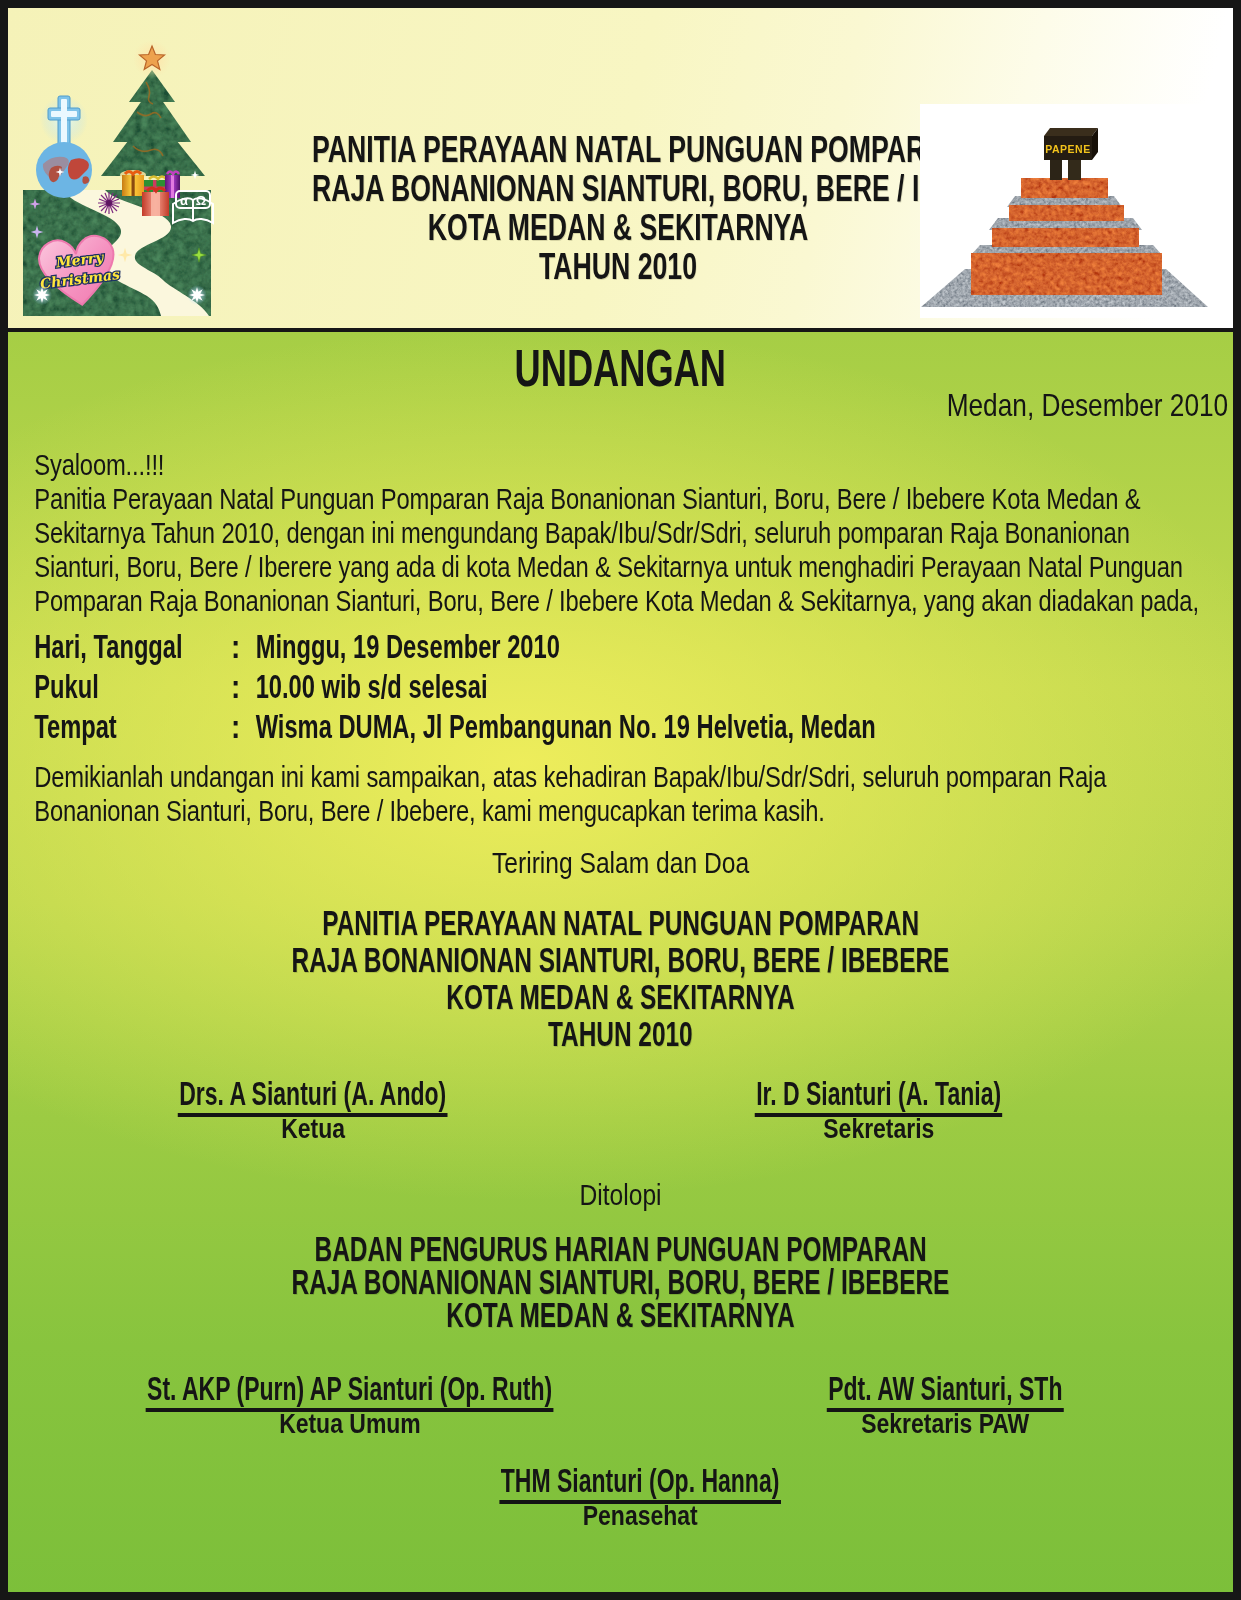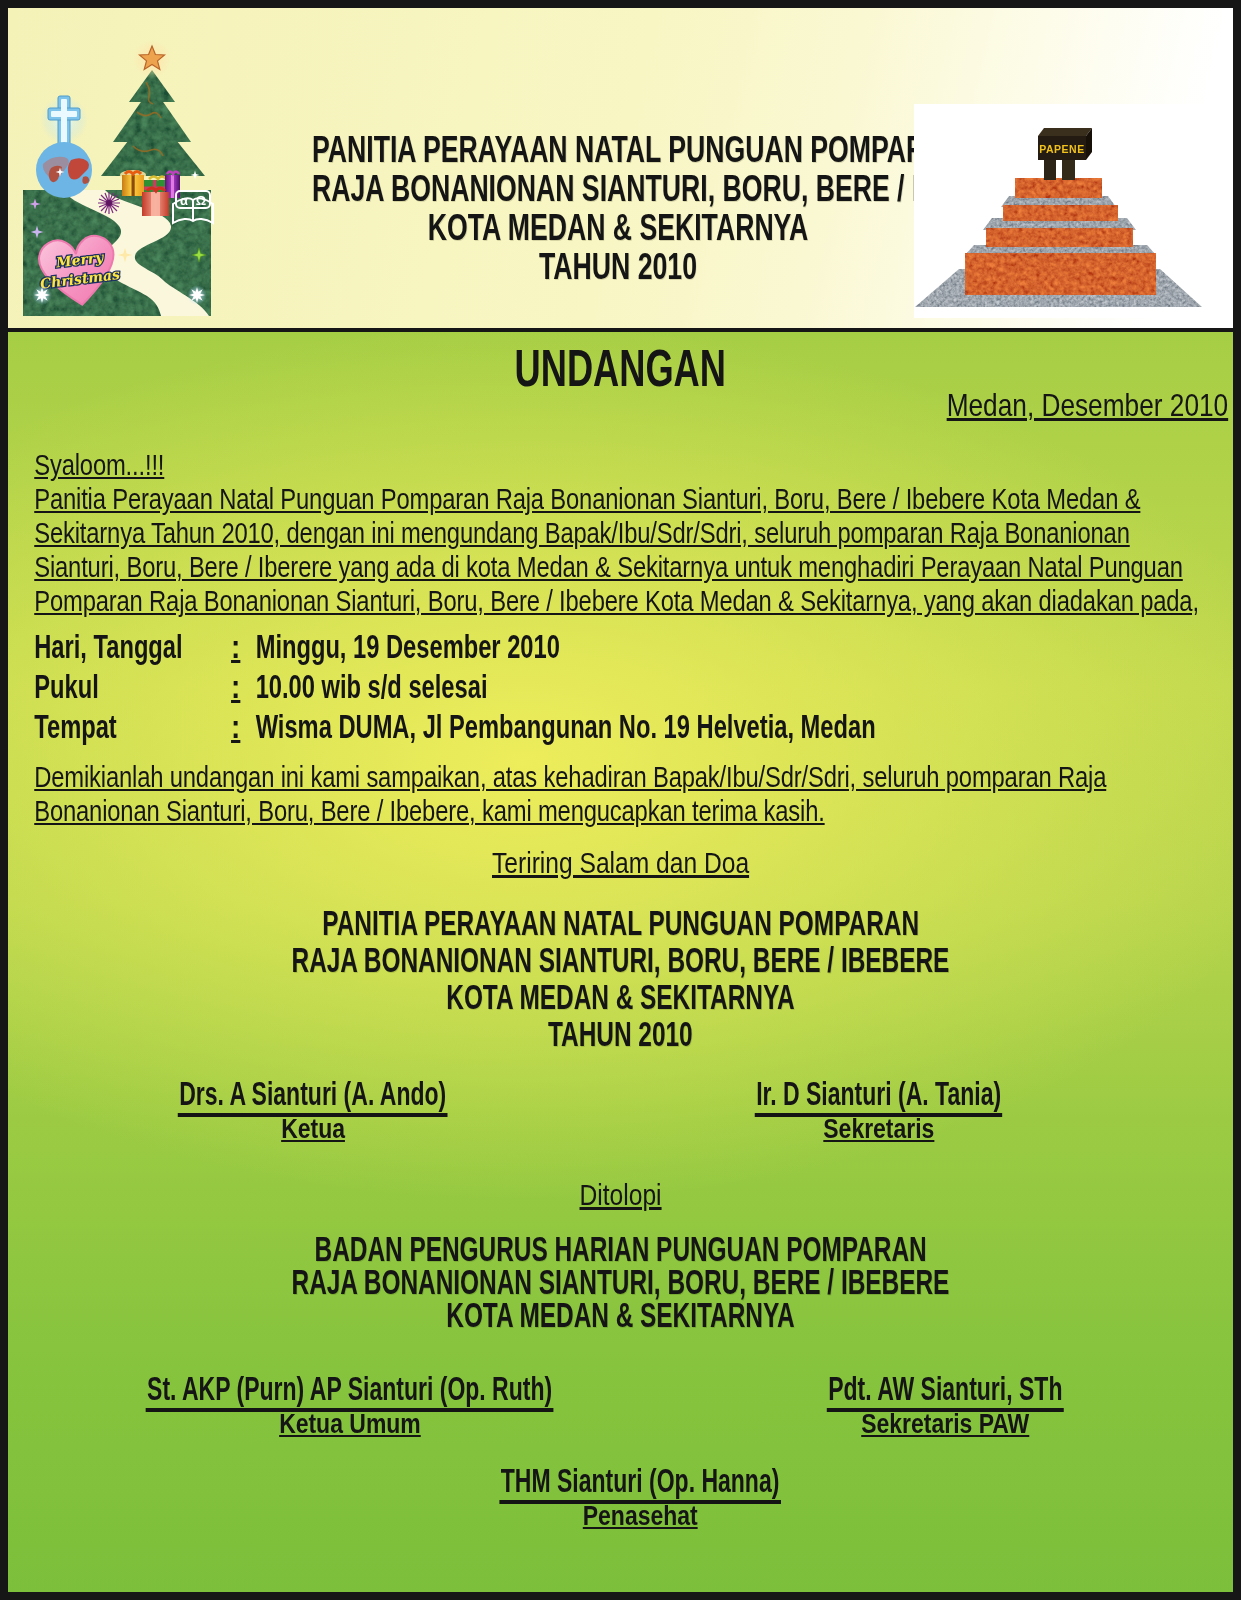--- a/index.html
+++ b/index.html
@@ -15,31 +15,30 @@
     border-bottom:4px solid #161616;
   }
   .tree-art{position:absolute; left:5px; top:26px;}
   .org-heading{
     position:absolute; left:185px; top:122px; width:850px;
     text-align:center; font-weight:bold; font-size:37px; line-height:39px;
     transform:scaleX(.72); transform-origin:50% 0; white-space:nowrap;
     text-shadow:1px 1px 0 rgba(60,60,20,.18);
   }
   .monument-box{
-    position:absolute; right:13px; top:96px; width:306px; height:214px;
+    position:absolute; right:7px; top:96px; width:306px; height:214px;
     background:#ffffff;
   }
   
   .body{
     position:relative; height:1268px;
     background:
       radial-gradient(90% 48% at 42% 34%, rgba(240,238,92,.95), rgba(240,238,92,0) 72%),
       linear-gradient(180deg,#a6ce45 0%,#c0d84e 28%,#b6d44c 45%,#9ccb43 62%,#88c43e 80%,#7cbf3a 100%);
     overflow:hidden;
-    text-decoration:underline;
   }
   .content{
     width:1494px; transform:scaleX(.82); transform-origin:0 0;
     padding:0 32px; box-sizing:border-box;
   }
   .cond{display:inline-block; transform:scaleX(.85); transform-origin:50% 0;}
   .cond-l{display:inline-block; transform:scaleX(.85); transform-origin:0 0;}
   .title-row{margin-top:8px; text-align:center; font-size:52px; line-height:56px; font-weight:bold;}
   .dateline{margin-top:-10px; margin-right:-26px; text-align:right; font-size:32px; line-height:38px;}
   .para{margin:0; font-size:29px; line-height:34px; letter-spacing:-.2px;}

